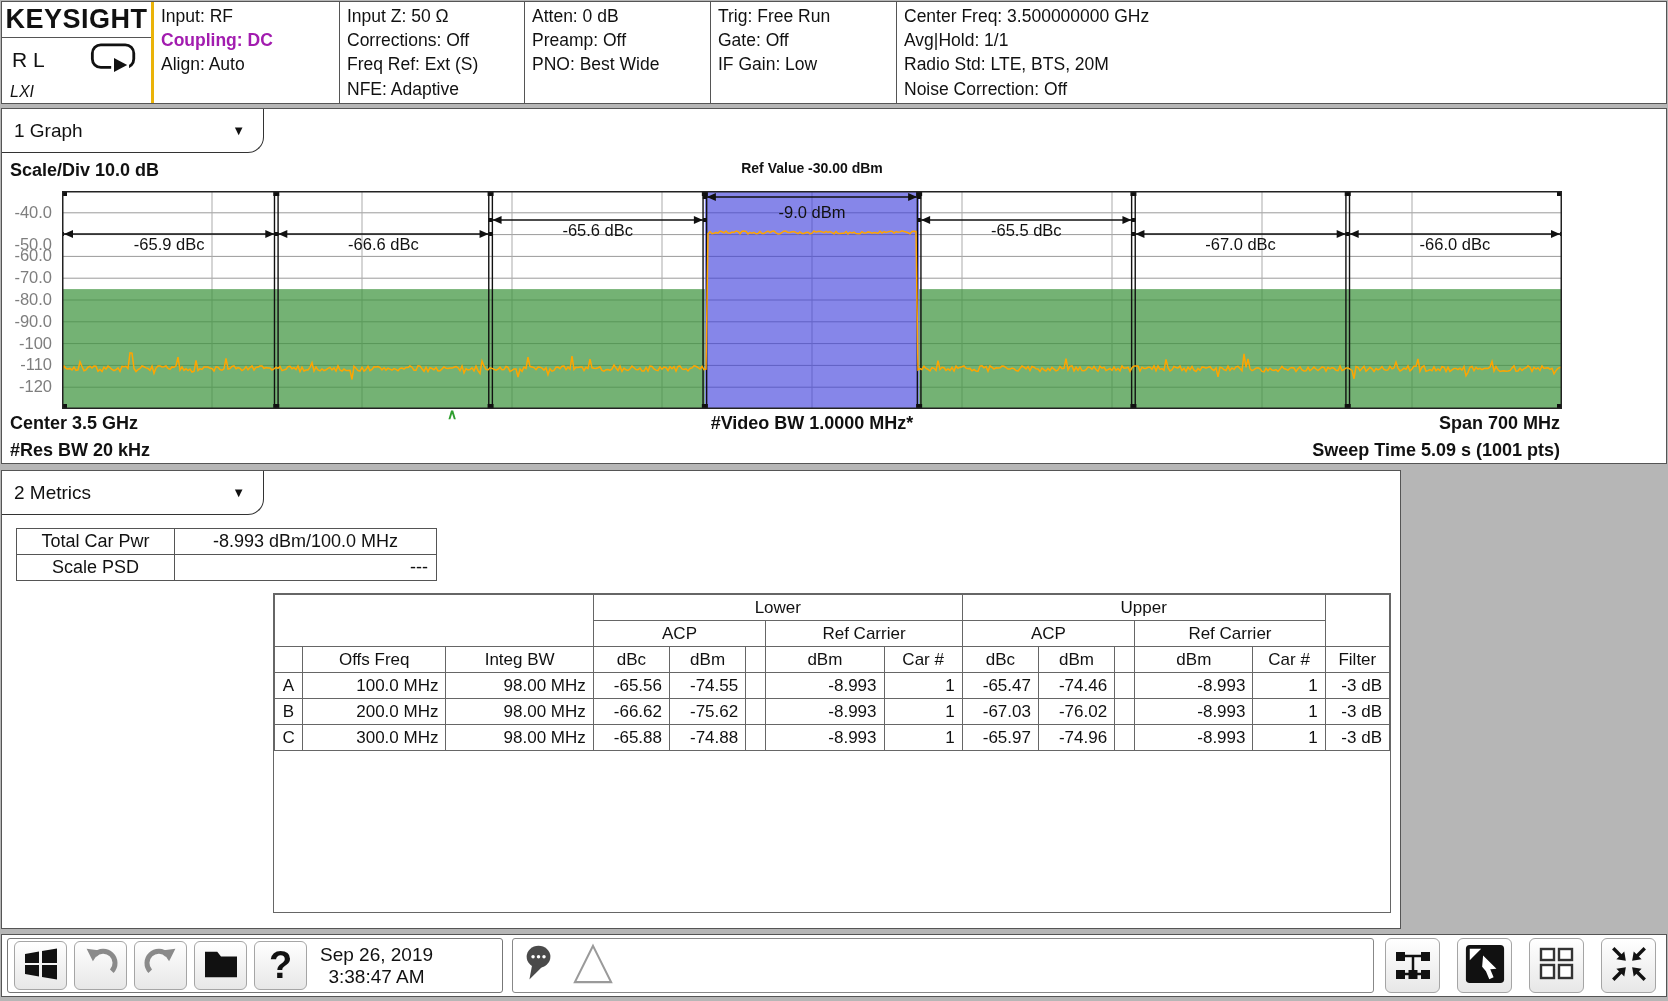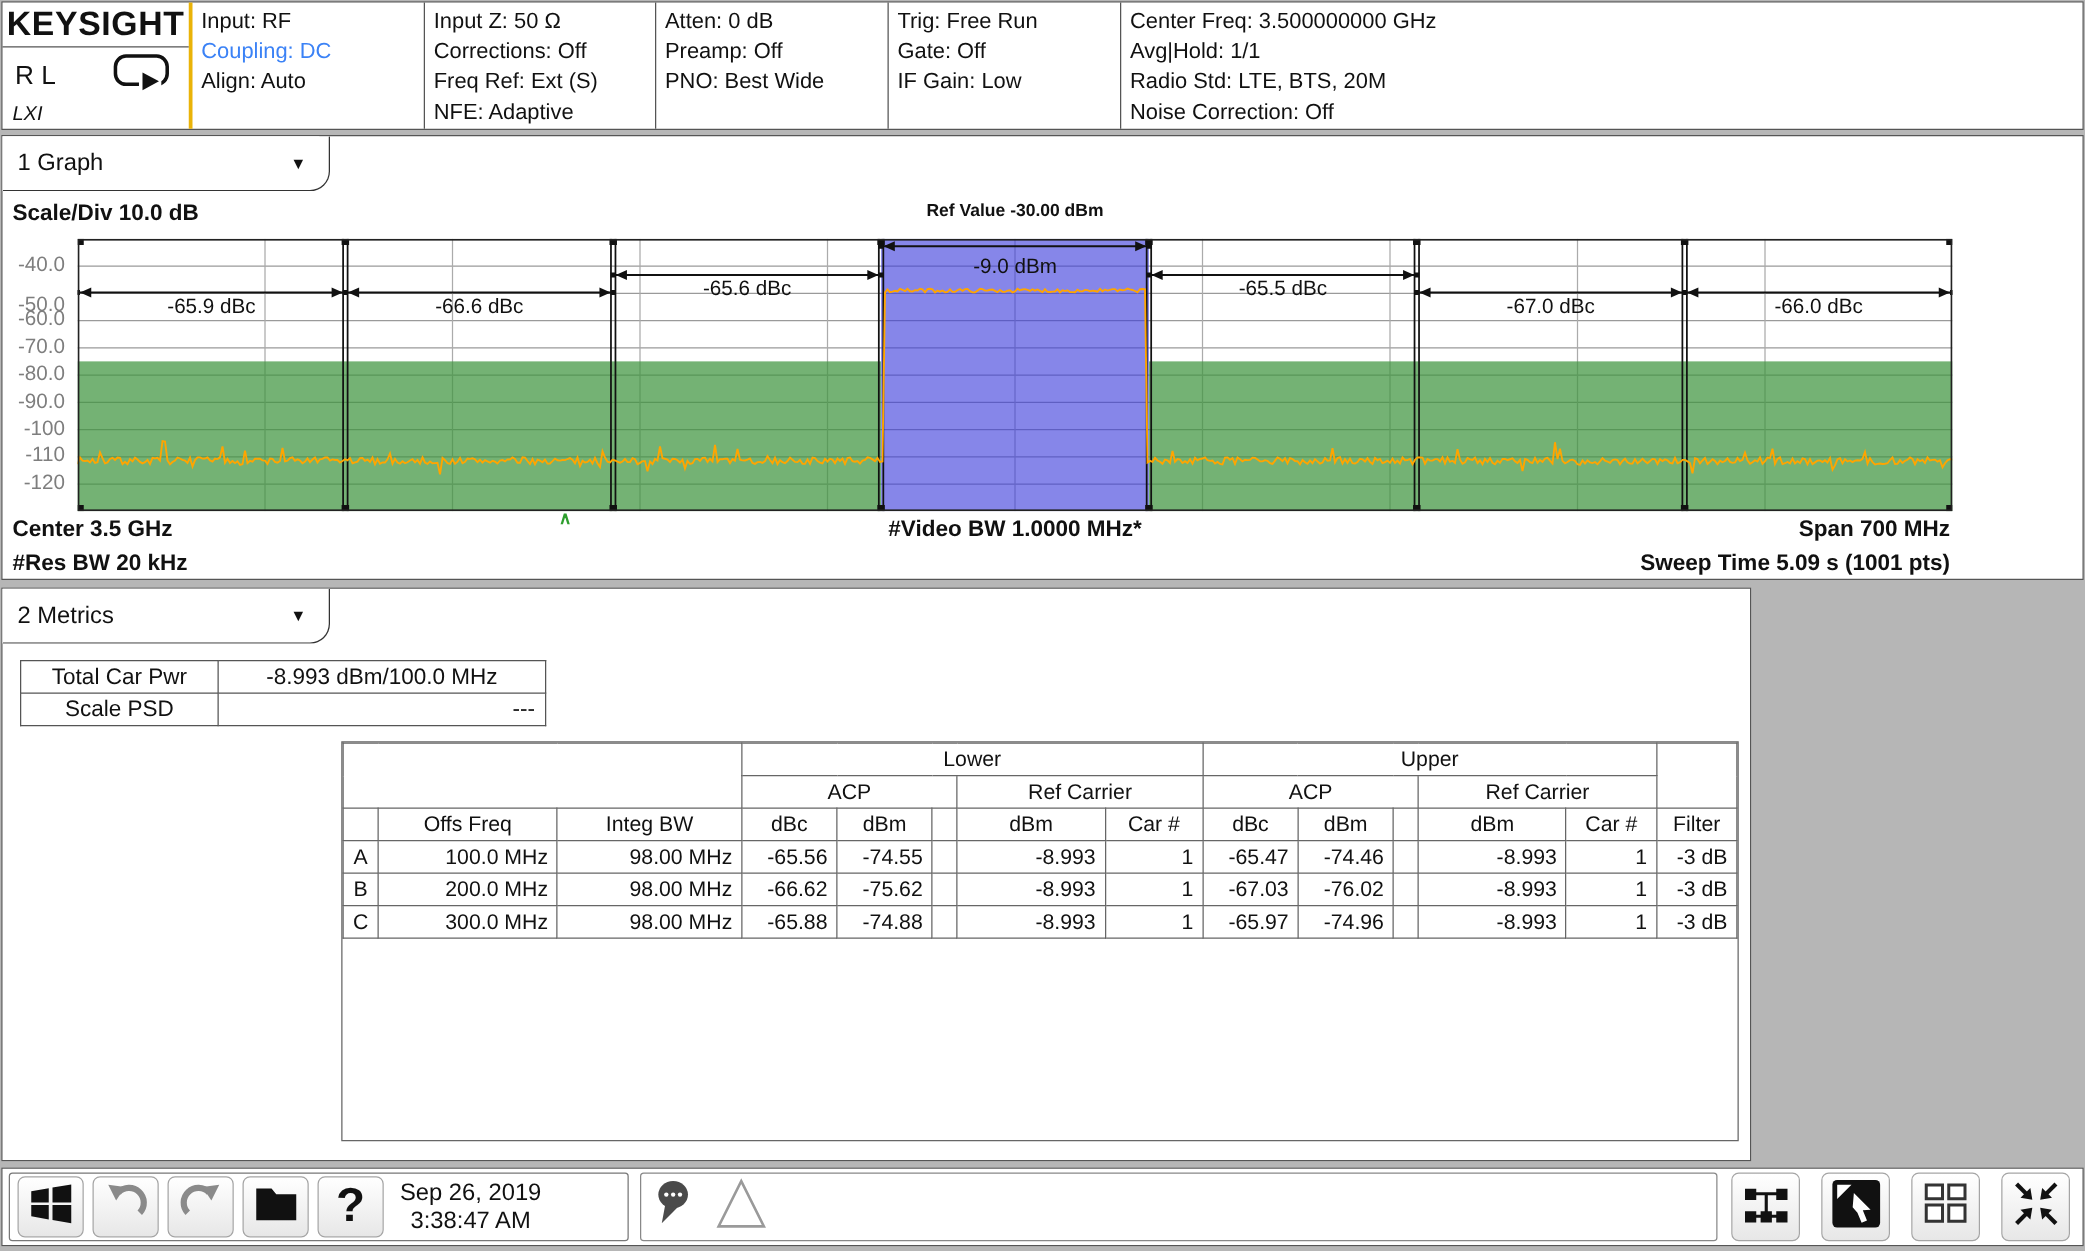--- a/index.html
+++ b/index.html
@@ -10,21 +10,21 @@
   
   #top-header{left:1px;top:1px;width:1666px;height:103px;display:flex}
   .logo-cell{width:152px;border-right:3px solid #eab308;position:relative;flex:none}
   .brand{height:36px;border-bottom:1px solid #555;display:flex;align-items:center;justify-content:center;
          font-size:27px;font-weight:bold;letter-spacing:.5px}
   .runrow{display:flex;align-items:center;justify-content:space-between;padding:4px 12px 0 10px}
   .runstate{font-size:21px}
   .lxi{position:absolute;left:8px;bottom:2px;font-style:italic;font-weight:normal;font-size:16px}
   .info-col{flex:none;padding:2px 0 0 7px;font-size:17.5px;line-height:24.2px;border-right:1px solid #555;overflow:hidden}
   .info-col:last-child{border-right:none}
-  .hl{color:#3b82f6;font-weight:normal}
+  .hl{color:#a21caf;font-weight:bold}
 
   
   .selector{position:absolute;left:0;top:0;width:262px;height:44px;background:#fff;border:1.5px solid #333;
             border-top:none;border-left:none;border-radius:0 0 16px 0;display:flex;align-items:center;
             padding:0 18px 0 12px;font-size:19px}
   .ddarrow{margin-left:auto;font-size:13px}
 
   
   #graph-section{left:1px;top:108px;width:1666px;height:356px}
   .scalediv{position:absolute;left:8px;top:51px;font-size:18px;font-weight:bold}

